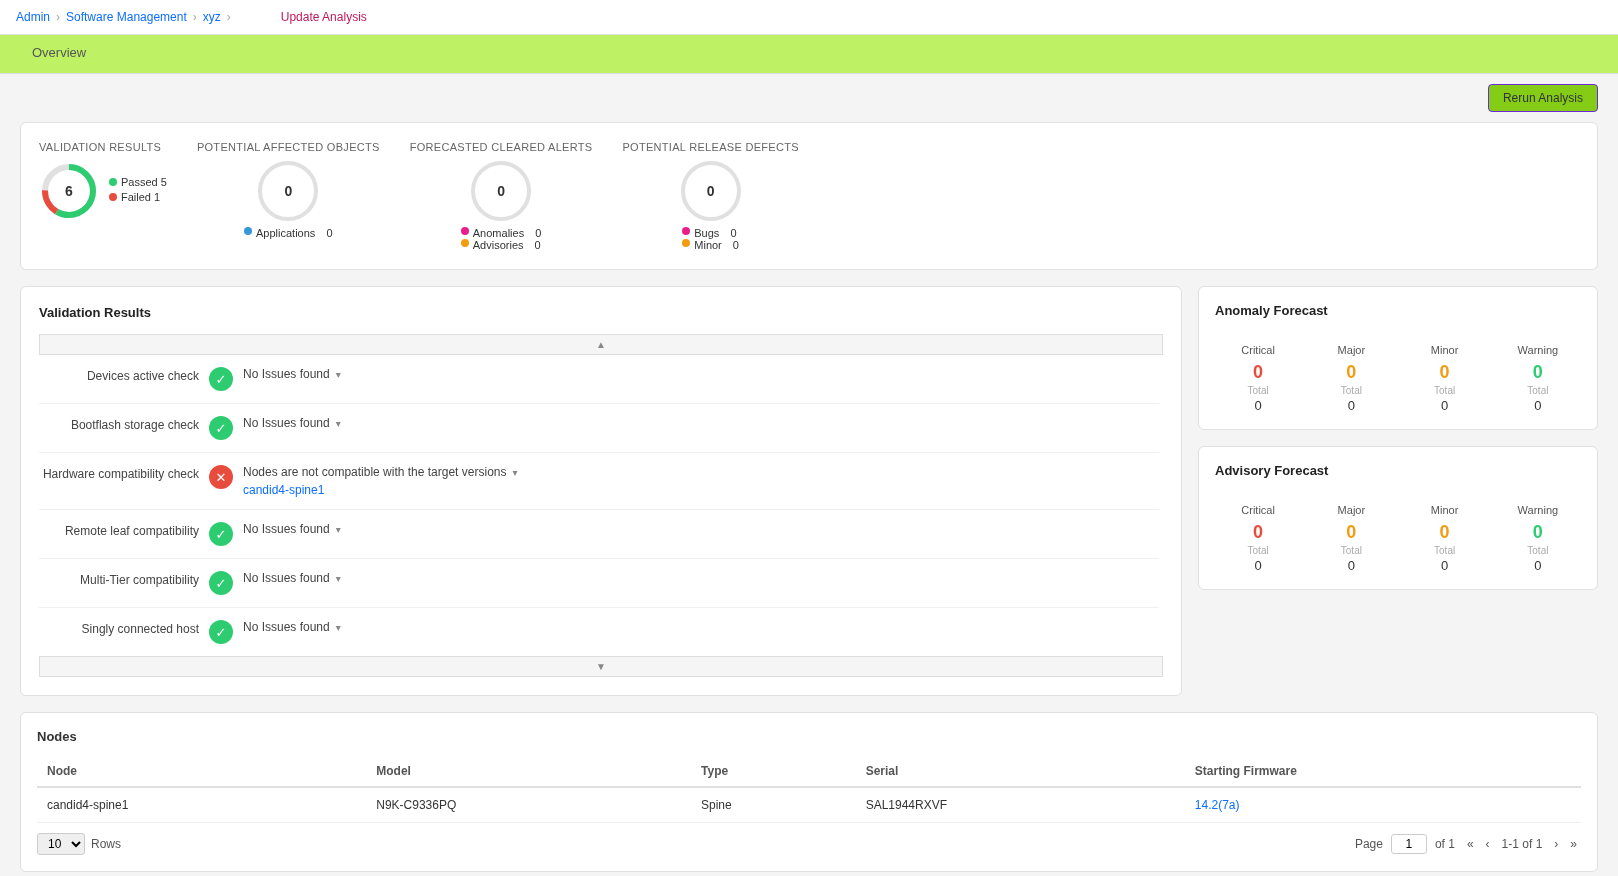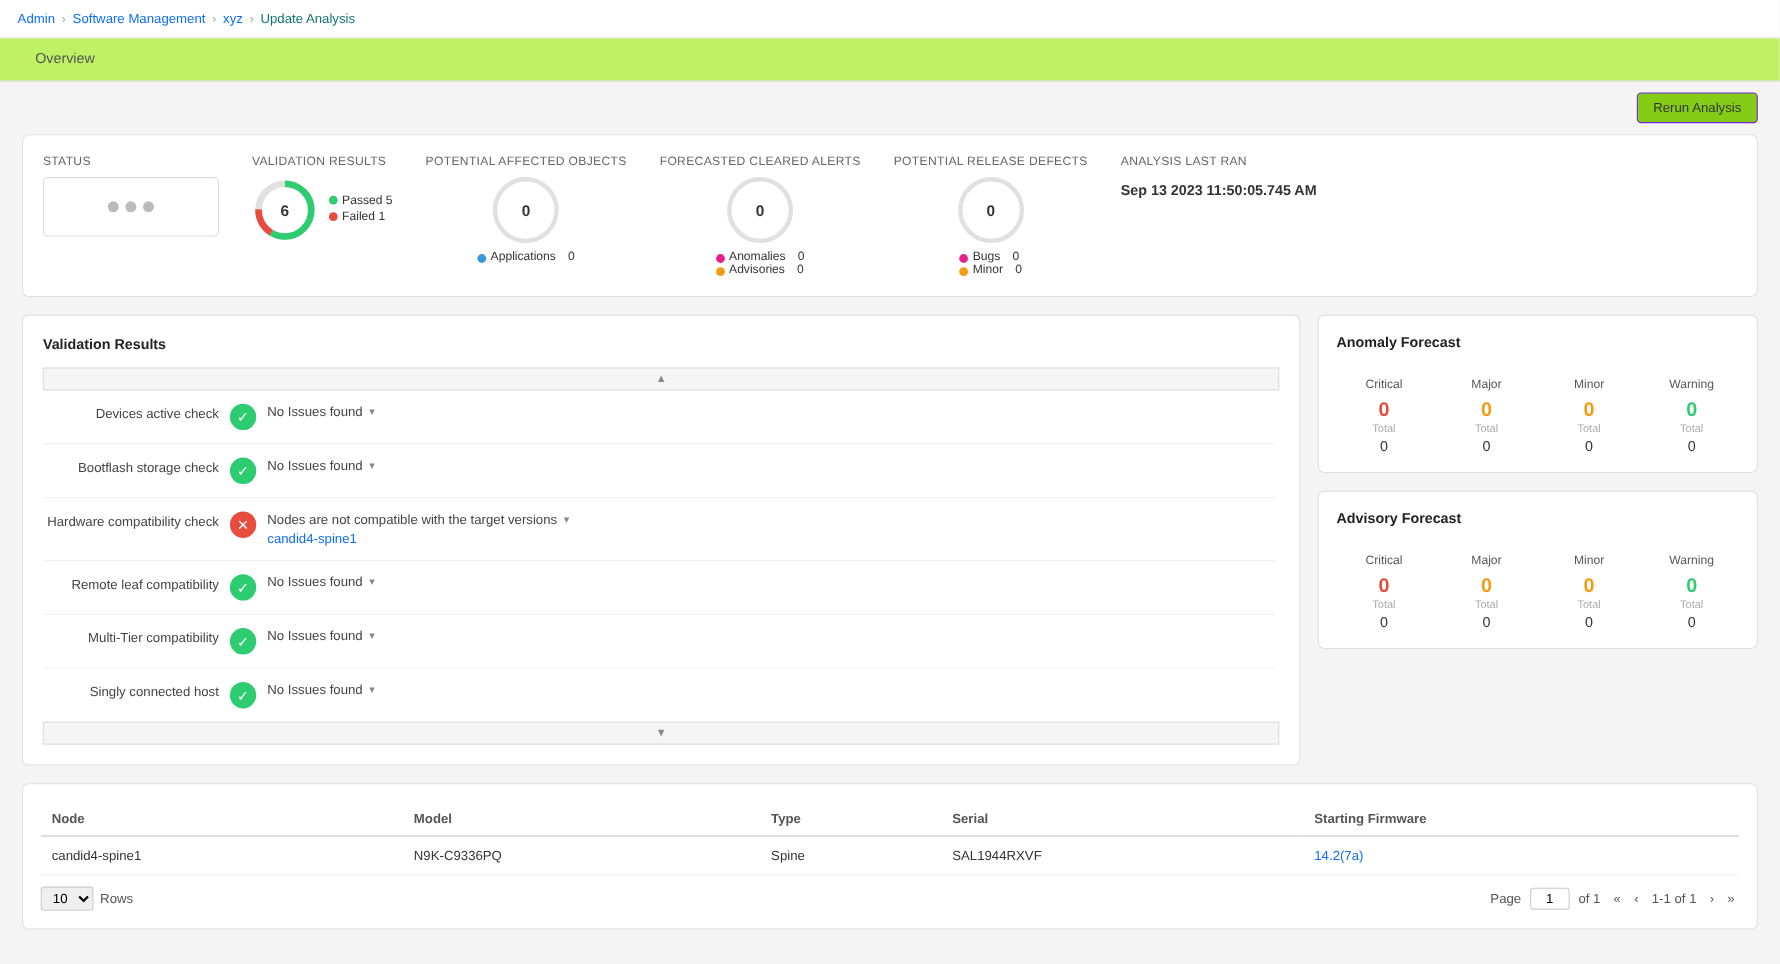--- a/index.html
+++ b/index.html
@@ -1,21 +1,21 @@
 <!DOCTYPE html>
 <html><head>
   <meta charset="utf-8">
   <style>
     * { box-sizing: border-box; margin: 0; padding: 0; }
     body { font-family: -apple-system, BlinkMacSystemFont, 'Segoe UI', Arial, sans-serif; font-size: 13px; background: #f4f4f4; color: #333; }
 
     .breadcrumb { padding: 10px 16px; font-size: 12px; color: #666; display: flex; align-items: center; gap: 6px; background: #fff; border-bottom: 1px solid #e0e0e0; }
     .breadcrumb span { color: #0d6efd; cursor: pointer; }
     .breadcrumb .sep { color: #aaa; }
-    .breadcrumb .current { color: #0f766e; font-weight: 500; }
+    .breadcrumb .current { color: #be185d; font-weight: 500; margin-left: 44px; }
 
     .tabs { background: #bef264; border-bottom: 1px solid #ddd; padding: 0 16px; display: flex; gap: 0; }
     .tab { padding: 10px 16px; font-size: 13px; cursor: pointer; border-bottom: 3px solid transparent; color: #555; }
     .tab.active { border-bottom: 3px solid #0d6efd; color: #0d6efd; font-weight: 600; }
 
     .toolbar { display: flex; justify-content: flex-end; padding: 10px 20px; }
     .btn-rerun { background: #84cc16; border: 1px solid #6d28d9; padding: 6px 14px; border-radius: 4px; font-size: 12px; cursor: pointer; color: #333; }
 
     .main-content { padding: 0 20px 20px; }
 
@@ -42,21 +42,21 @@
     .pink-dot { background: #e91e8c; }
     .orange-dot { background: #f39c12; }
 
     .circle-gauge { position: relative; width: 60px; height: 60px; }
     .circle-gauge svg { width: 60px; height: 60px; }
     .circle-gauge .center-num { position: absolute; top: 50%; left: 50%; transform: translate(-50%, -50%); font-size: 14px; font-weight: bold; color: #333; }
 
     .metric-section { display: flex; flex-direction: column; align-items: center; }
     .metric-circle { width: 60px; height: 60px; border-radius: 50%; border: 4px solid #e0e0e0; display: flex; align-items: center; justify-content: center; font-size: 14px; font-weight: bold; color: #333; }
     .metric-legend { font-size: 11px; margin-top: 6px; }
-    .metric-legend div { display: flex; align-items: flex-end; gap: 4px; }
+    .metric-legend div { display: flex; align-items: flex-start; gap: 4px; }
 
     .analysis-time { font-size: 12px; }
     .analysis-time .time-val { font-weight: 600; font-size: 13px; margin-top: 4px; }
 
     .two-col { display: flex; gap: 16px; }
     .validation-col { flex: 1; min-width: 0; }
     .forecast-col { width: 400px; display: flex; flex-direction: column; gap: 16px; }
 
     .section-title { font-size: 13px; font-weight: 600; margin-bottom: 14px; color: #222; }
 
@@ -118,30 +118,20 @@
 
 <div class="toolbar">
   <button class="btn-rerun">Rerun Analysis</button>
 </div>
 
 <div class="main-content">
 
   <div class="card">
     <div class="summary-grid">
 
-      <div class="summary-section">
-        <div class="summary-label">Status</div>
-        <div class="status-box">
-          <div class="dots">
-            <div class="dot"></div>
-            <div class="dot"></div>
-            <div class="dot"></div>
-          </div>
-        </div>
-      </div>
 
       <div class="summary-section">
         <div class="summary-label">Validation Results</div>
         <div class="donut-wrap">
           <div class="circle-gauge">
             <svg viewBox="0 0 60 60">
               <circle cx="30" cy="30" r="24" fill="none" stroke="#e0e0e0" stroke-width="6"></circle>
 
               <circle cx="30" cy="30" r="24" fill="none" stroke="#2ecc71" stroke-width="6" stroke-dasharray="125.6 150.8" stroke-dashoffset="37.7" transform="rotate(-90 30 30)"></circle>
 
@@ -187,26 +177,20 @@
         <div class="summary-label">POTENTIAL RELEASE DEFECTS</div>
         <div class="metric-section">
           <div class="metric-circle">0</div>
           <div class="metric-legend">
             <div><span class="legend-dot pink-dot"></span><span>Bugs</span>&nbsp;<span>0</span></div>
             <div><span class="legend-dot orange-dot"></span><span>Minor</span>&nbsp;<span>0</span></div>
           </div>
         </div>
       </div>
 
-      <div class="summary-section">
-        <div class="summary-label">Analysis Last Ran</div>
-        <div class="analysis-time">
-          <div class="time-val">Sep 13 2023 11:50:05.745 AM</div>
-        </div>
-      </div>
     </div>
   </div>
 
   <div class="two-col">
 
     <div class="card validation-col">
       <div class="section-title">Validation Results</div>
       <div class="validation-scroll-wrap">
         <div class="scroll-btn">▲</div>
         <div class="validation-list">
@@ -340,20 +324,21 @@
             <div class="forecast-num warning-num">0</div>
             <div class="forecast-total-label">Total</div>
             <div class="forecast-total">0</div>
           </div>
         </div>
       </div>
     </div>
   </div>
 
   <div class="nodes-section">
+    <div class="nodes-title">Nodes</div>
     <table class="nodes-table">
       <thead>
         <tr>
           <th>Node</th>
           <th>Model</th>
           <th>Type</th>
           <th>Serial</th>
           <th>Starting Firmware</th>
         </tr>
       </thead>

